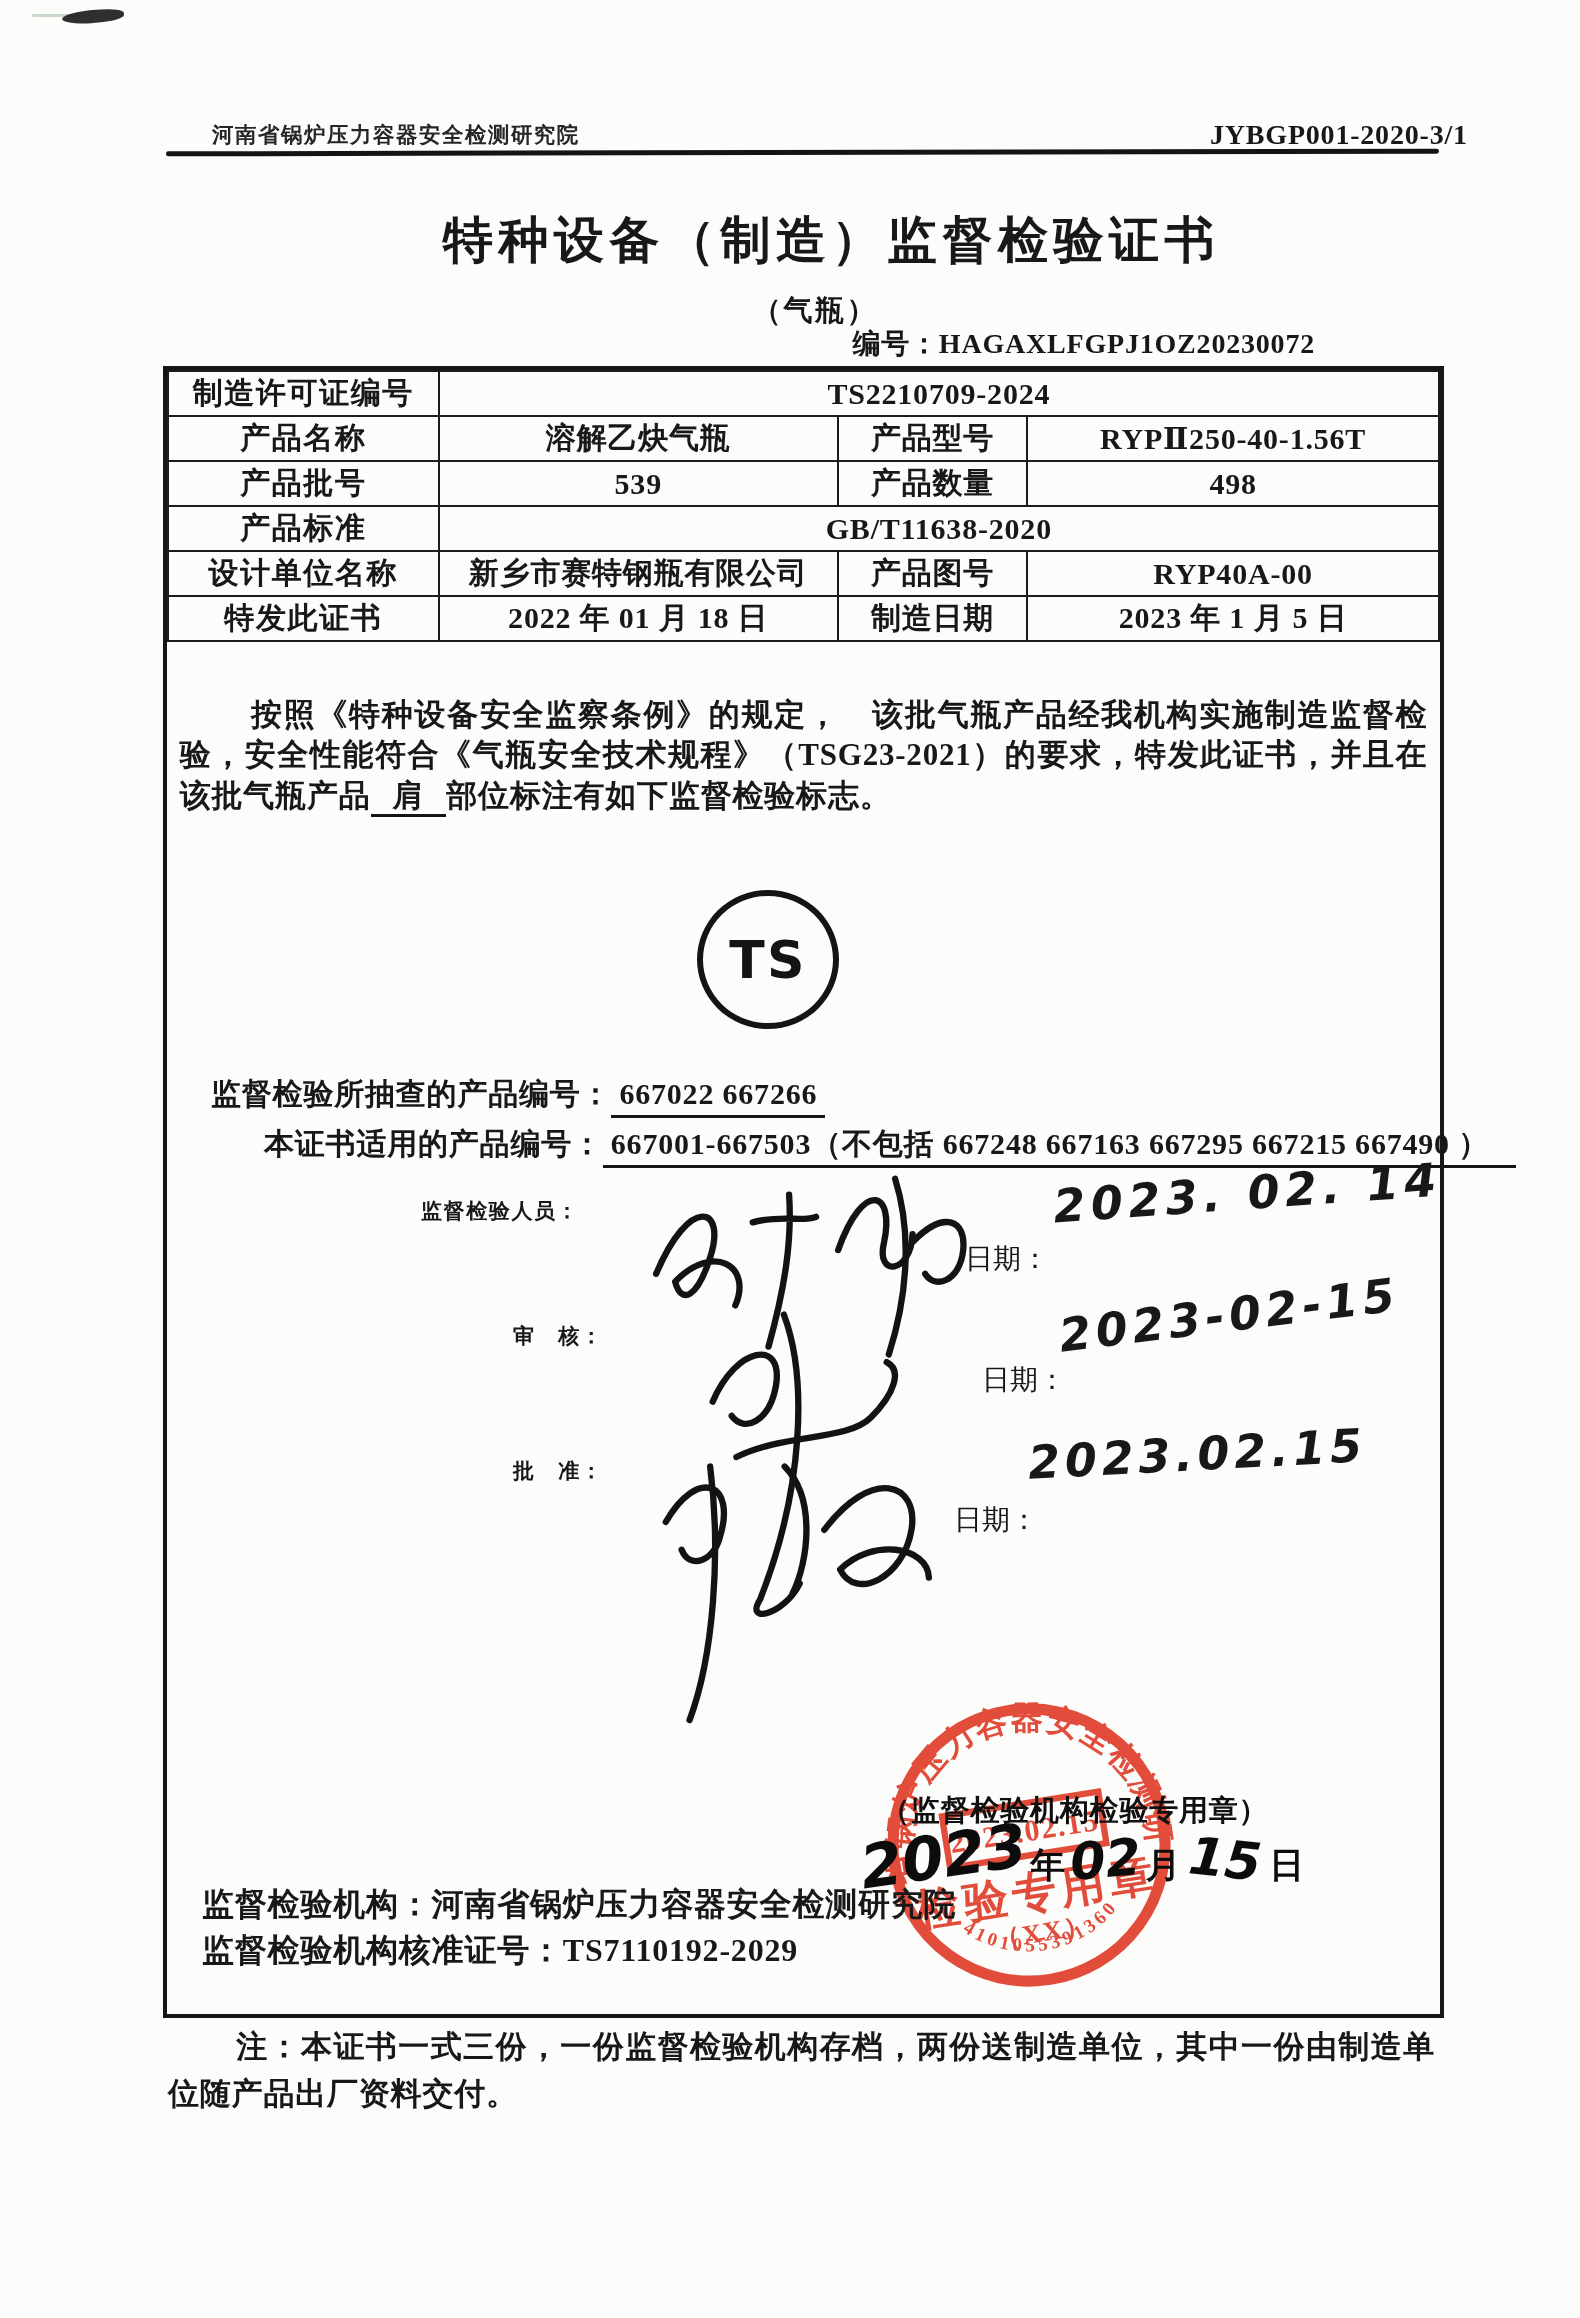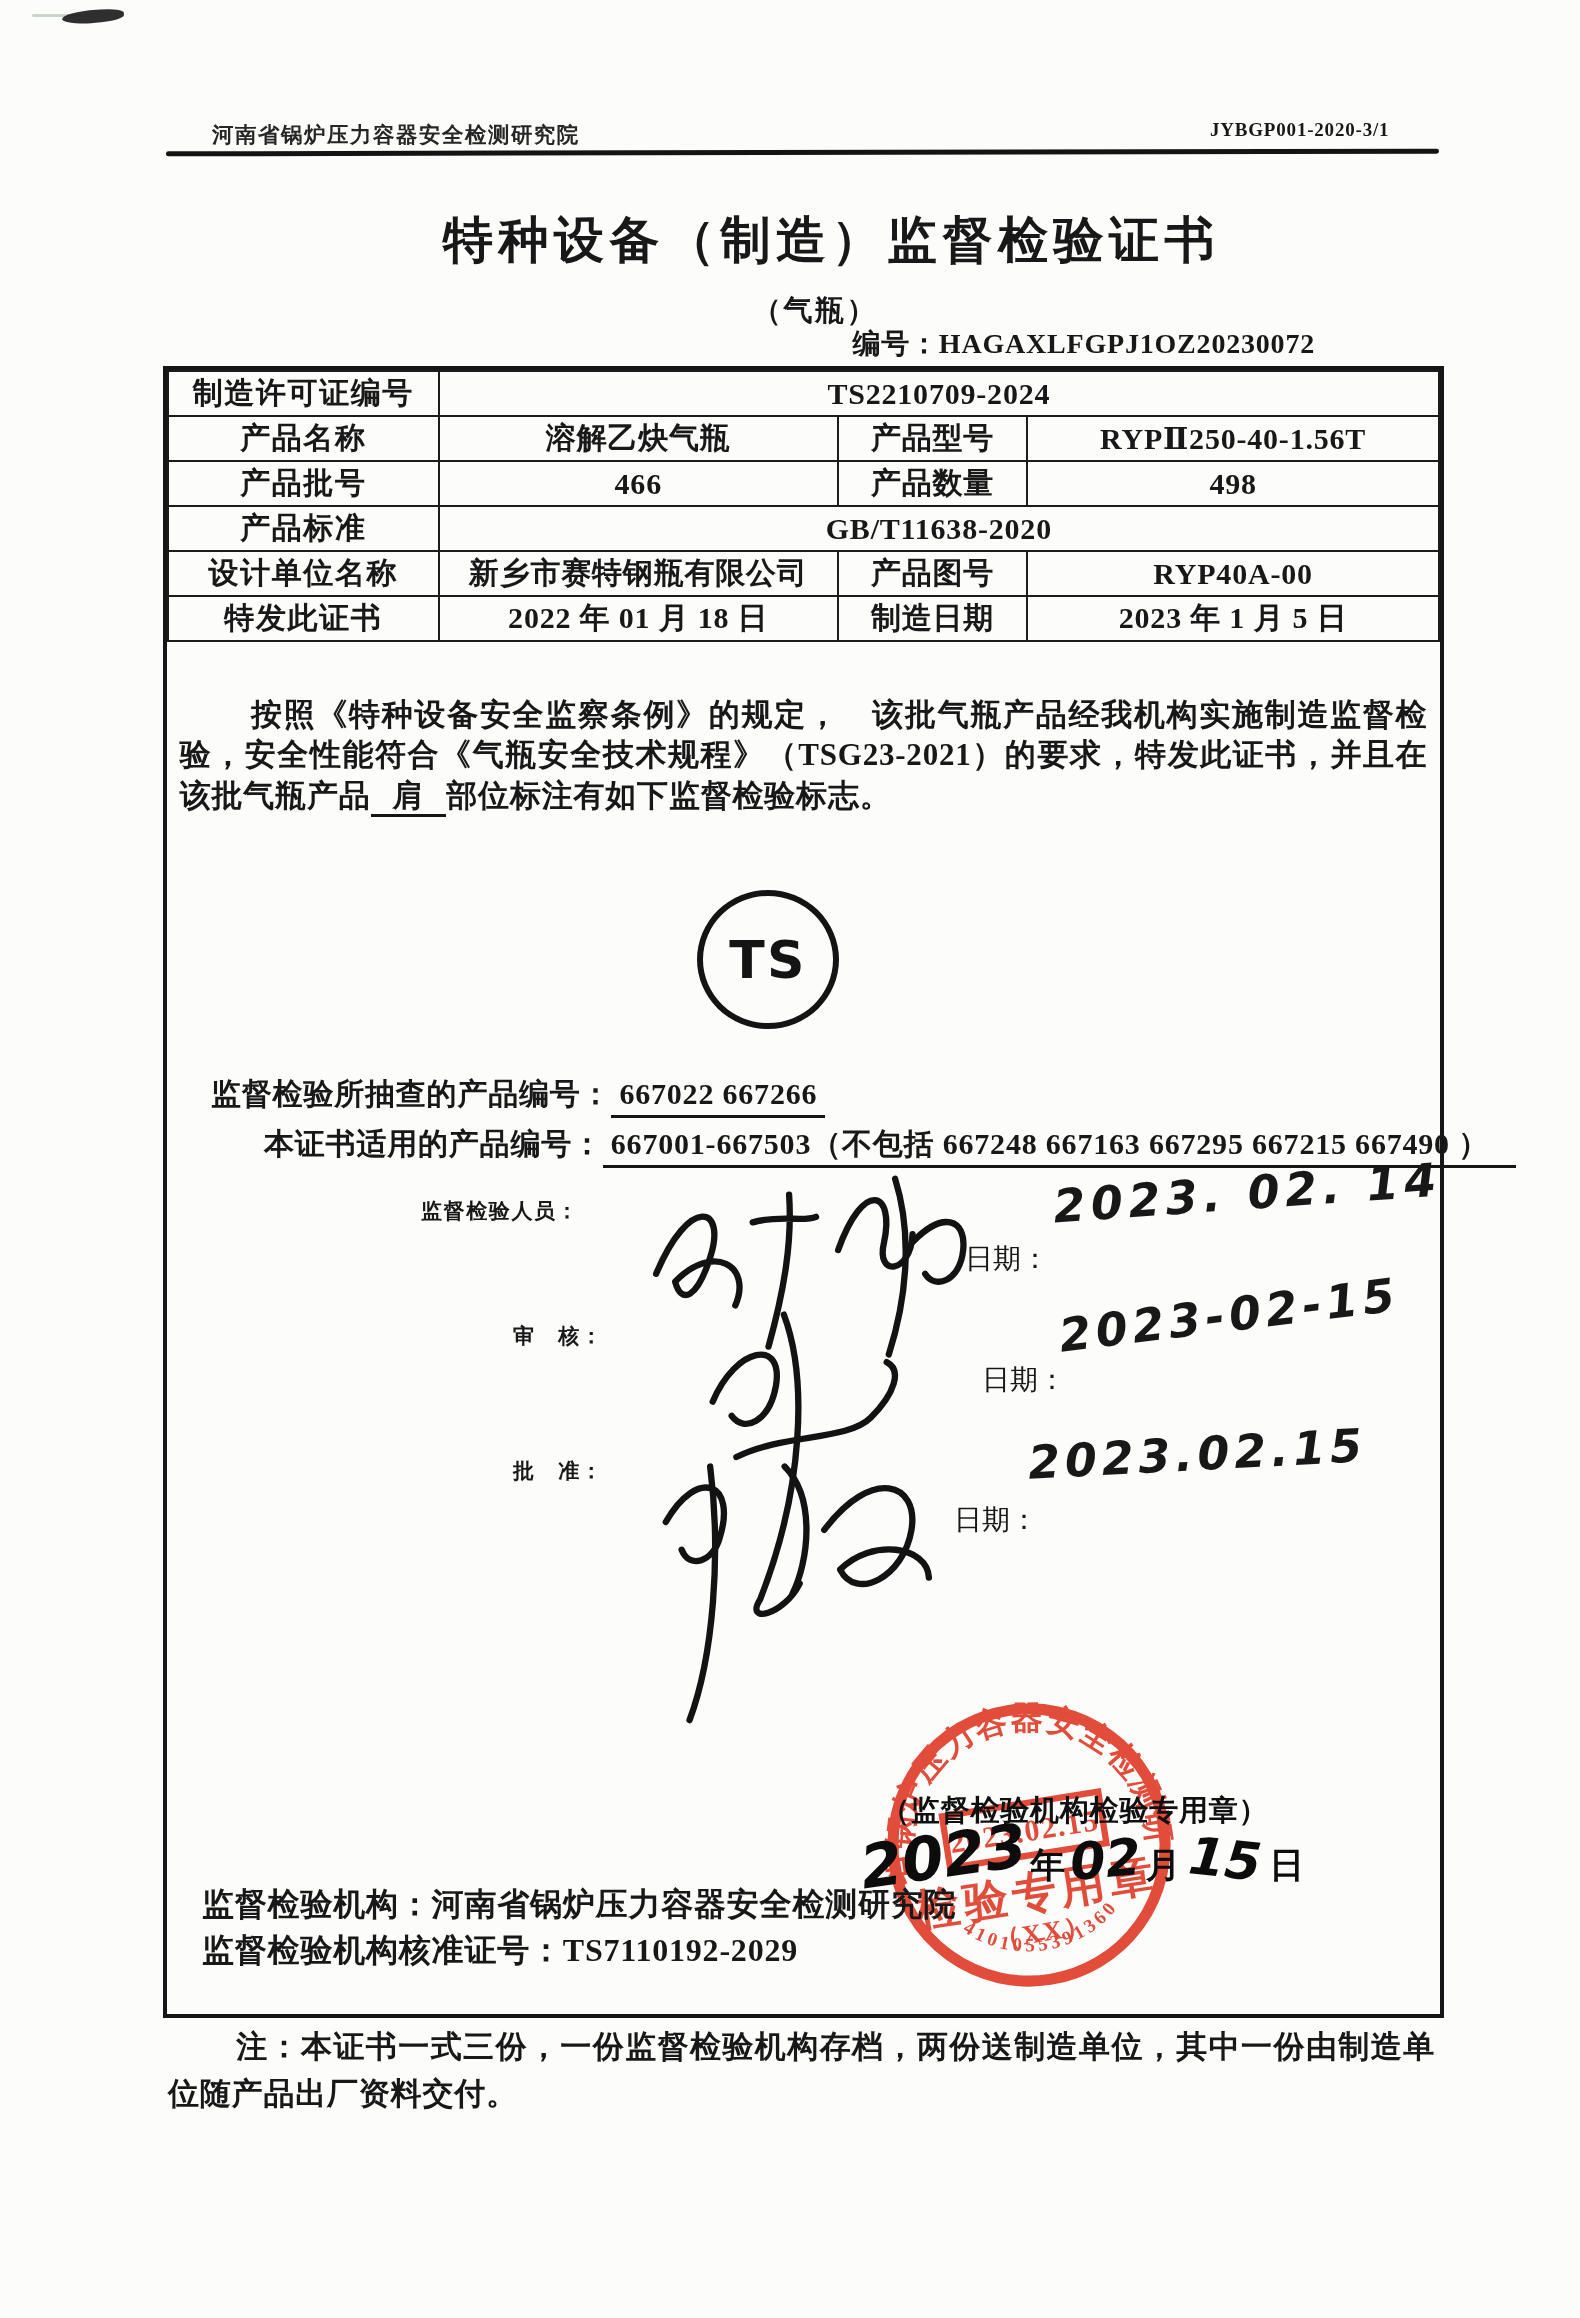--- a/index.html
+++ b/index.html
@@ -7,21 +7,21 @@
     position:relative; width:1581px; height:2319px; margin:0 auto;
     background:#fcfcfa; overflow:hidden;
     font-family:"Liberation Serif","DejaVu Serif",serif; color:#181818;
   }
   .abs{position:absolute;}
   .hw{font-family:"DejaVu Sans",sans-serif; font-style:italic; font-weight:bold; white-space:nowrap;}
   .smudge{left:62px; top:9.5px; width:62px; height:12.7px; background:#181818;
     border-radius:60% 40% 50% 50%; transform:rotate(-4deg); opacity:.9;}
   .smudge-tail{left:32px; top:14.3px; width:48px; height:3.2px; background:#c9d6c9; border-radius:3.2px;}
   .header-org{left:212px; top:120px; font-size:21.4px; font-weight:bold; letter-spacing:1.6px; color:#262626;}
-  .header-code{left:1210px; top:119px; font-size:19px; font-weight:bold; letter-spacing:0.8px;}
+  .header-code{left:1210px; top:119px; font-size:28px; font-weight:bold; letter-spacing:0.8px;}
   .header-rule{left:166px; top:150px; width:1273px; height:4.8px; background:#141414; transform:rotate(-.12deg); border-radius:2.4px;}
   .title{left:79px; top:207px; width:1505px; text-align:center; font-size:50px; font-weight:bold; letter-spacing:5.5px;}
   .subtitle{left:55px; top:291px; width:1520px; text-align:center; font-size:29px; font-weight:bold; letter-spacing:2.4px;}
   .certno{right:266px; top:325px; font-size:28px; font-weight:bold; letter-spacing:0.8px; white-space:nowrap;}
   .main-box{left:163px; top:366px; width:1281px; height:1652px; border:4.8px solid #161616; box-sizing:border-box;}
   table.info{border-collapse:collapse; width:100%; table-layout:fixed;}
   table.info td{
     border:2.4px solid #1c1c1c; height:43px; padding:0 3.2px; text-align:center;
     font-size:30px; font-weight:bold; letter-spacing:0.8px; overflow:hidden; white-space:nowrap;
   }
@@ -76,21 +76,21 @@
         <td colspan="3">TS2210709-2024</td>
       </tr>
       <tr>
         <td>产品名称</td>
         <td>溶解乙炔气瓶</td>
         <td>产品型号</td>
         <td>RYPⅡ250-40-1.56T</td>
       </tr>
       <tr>
         <td>产品批号</td>
-        <td>466</td>
+        <td>539</td>
         <td>产品数量</td>
         <td>498</td>
       </tr>
       <tr>
         <td>产品标准</td>
         <td colspan="3">GB/T11638-2020</td>
       </tr>
       <tr>
         <td>设计单位名称</td>
         <td>新乡市赛特钢瓶有限公司</td>

